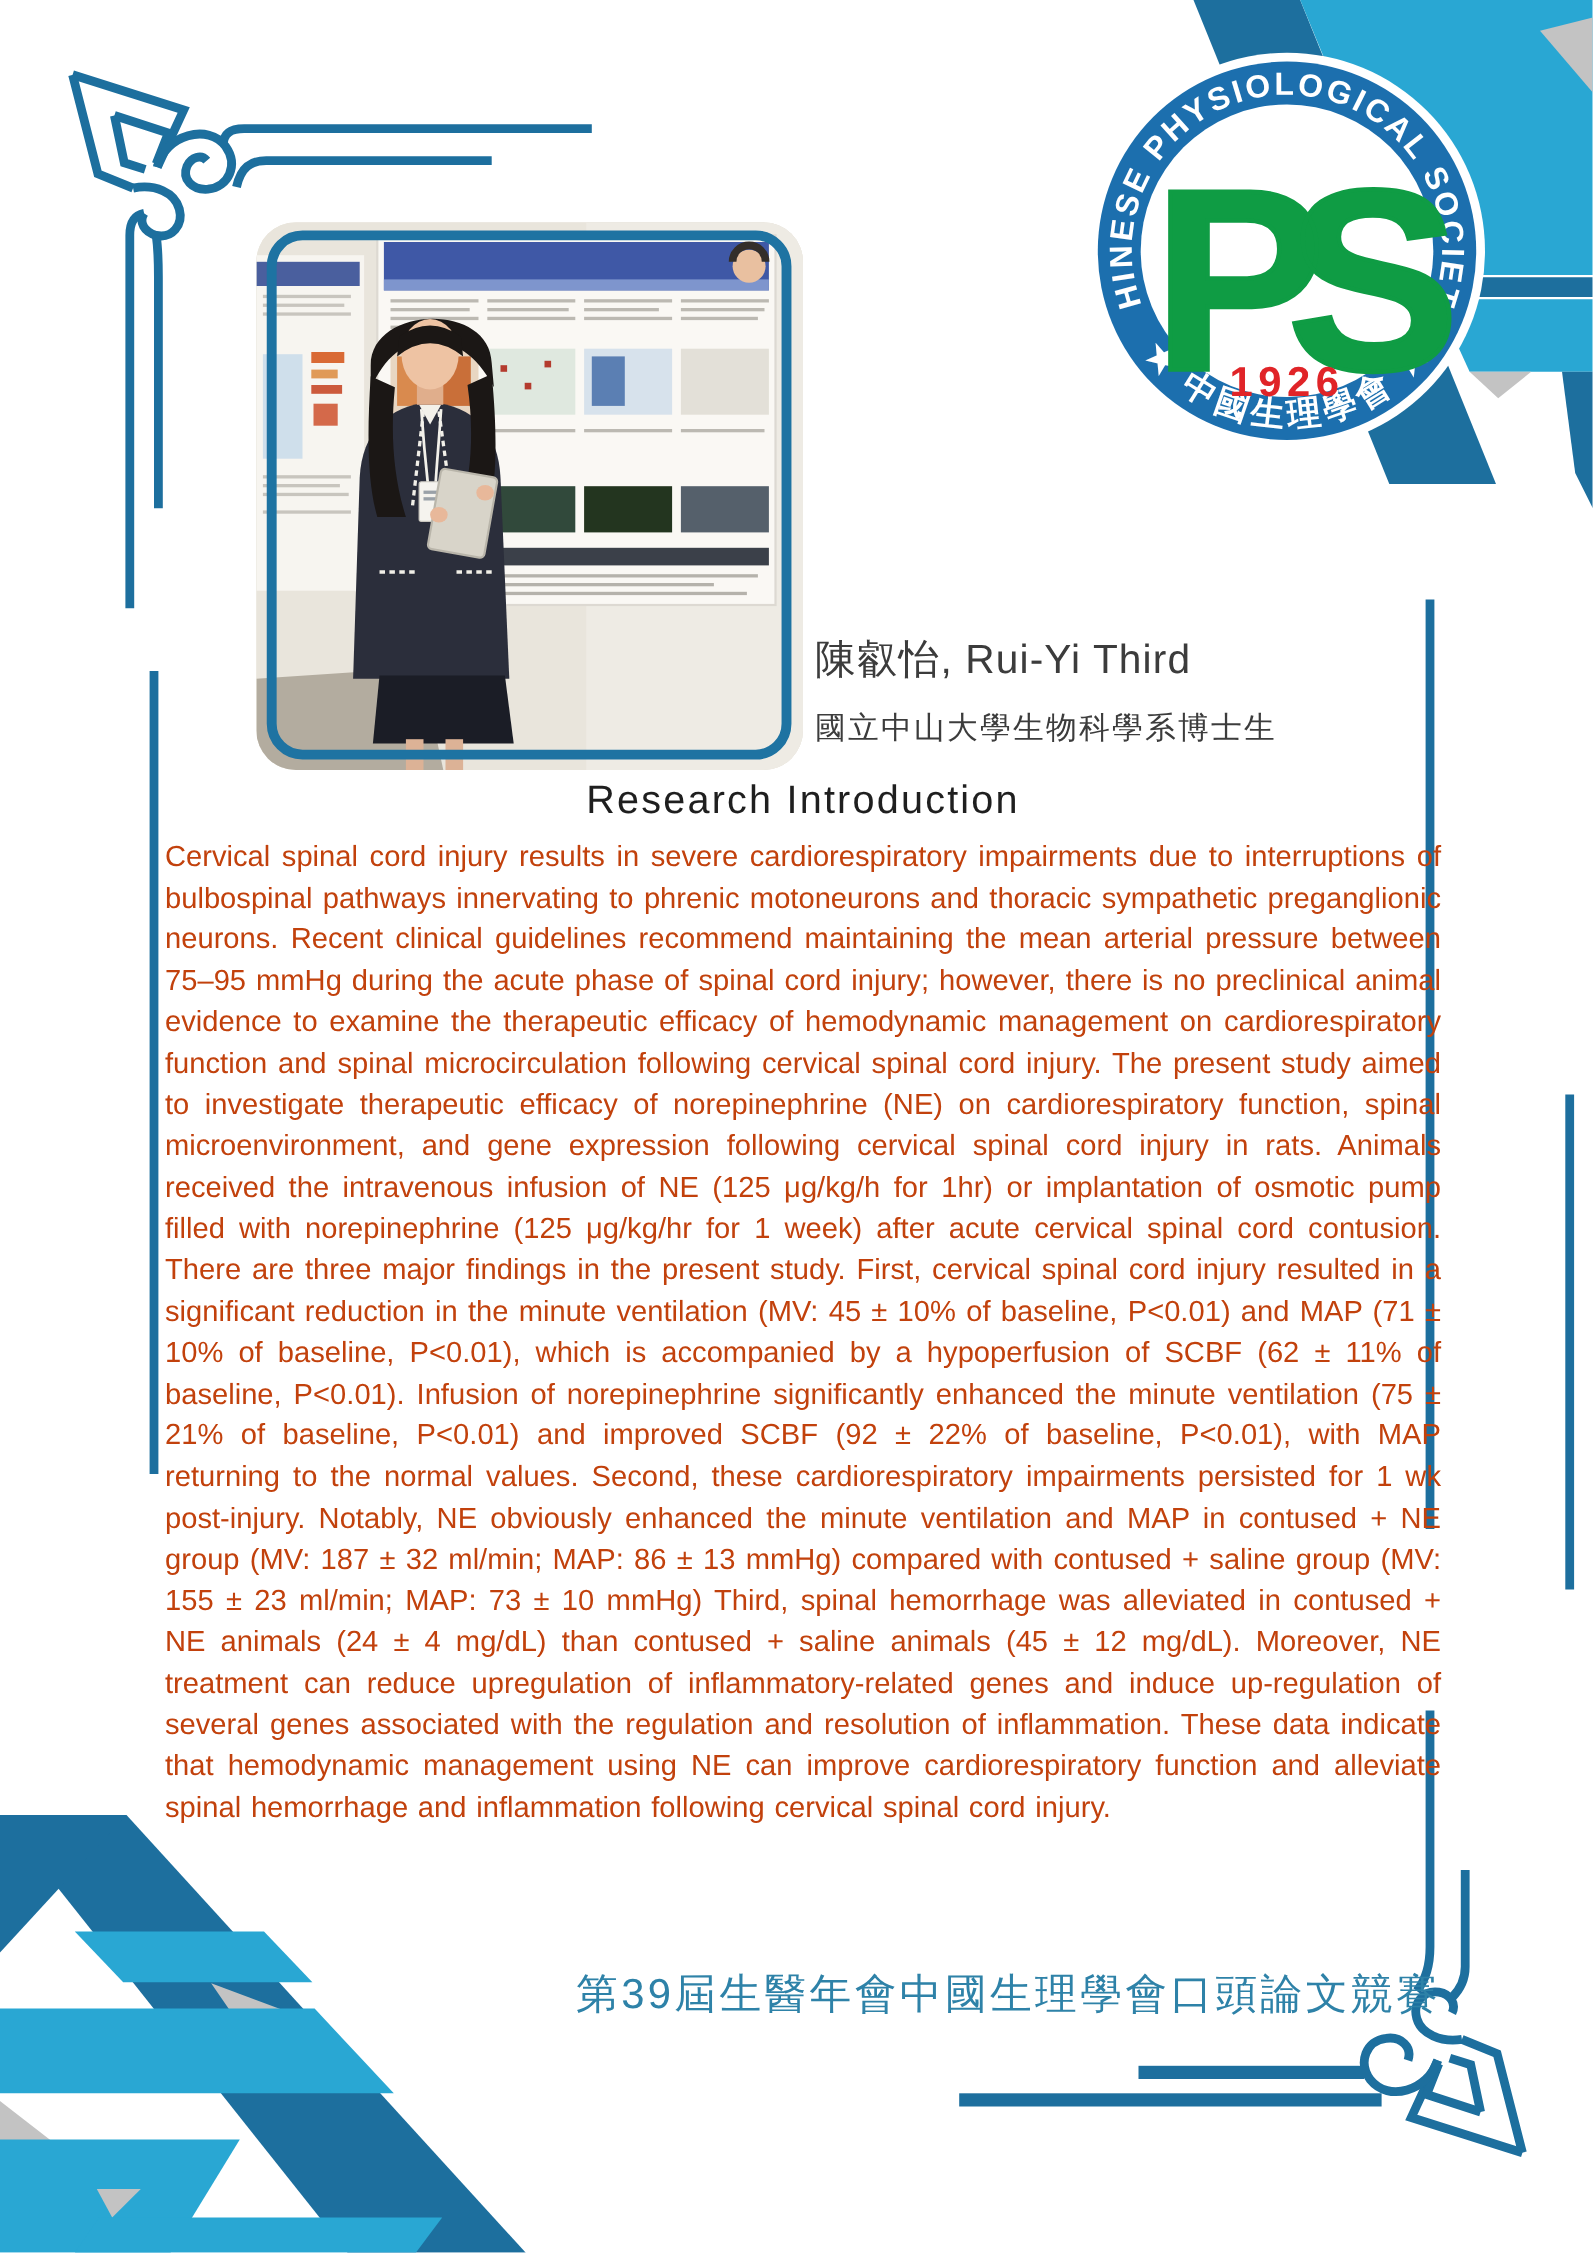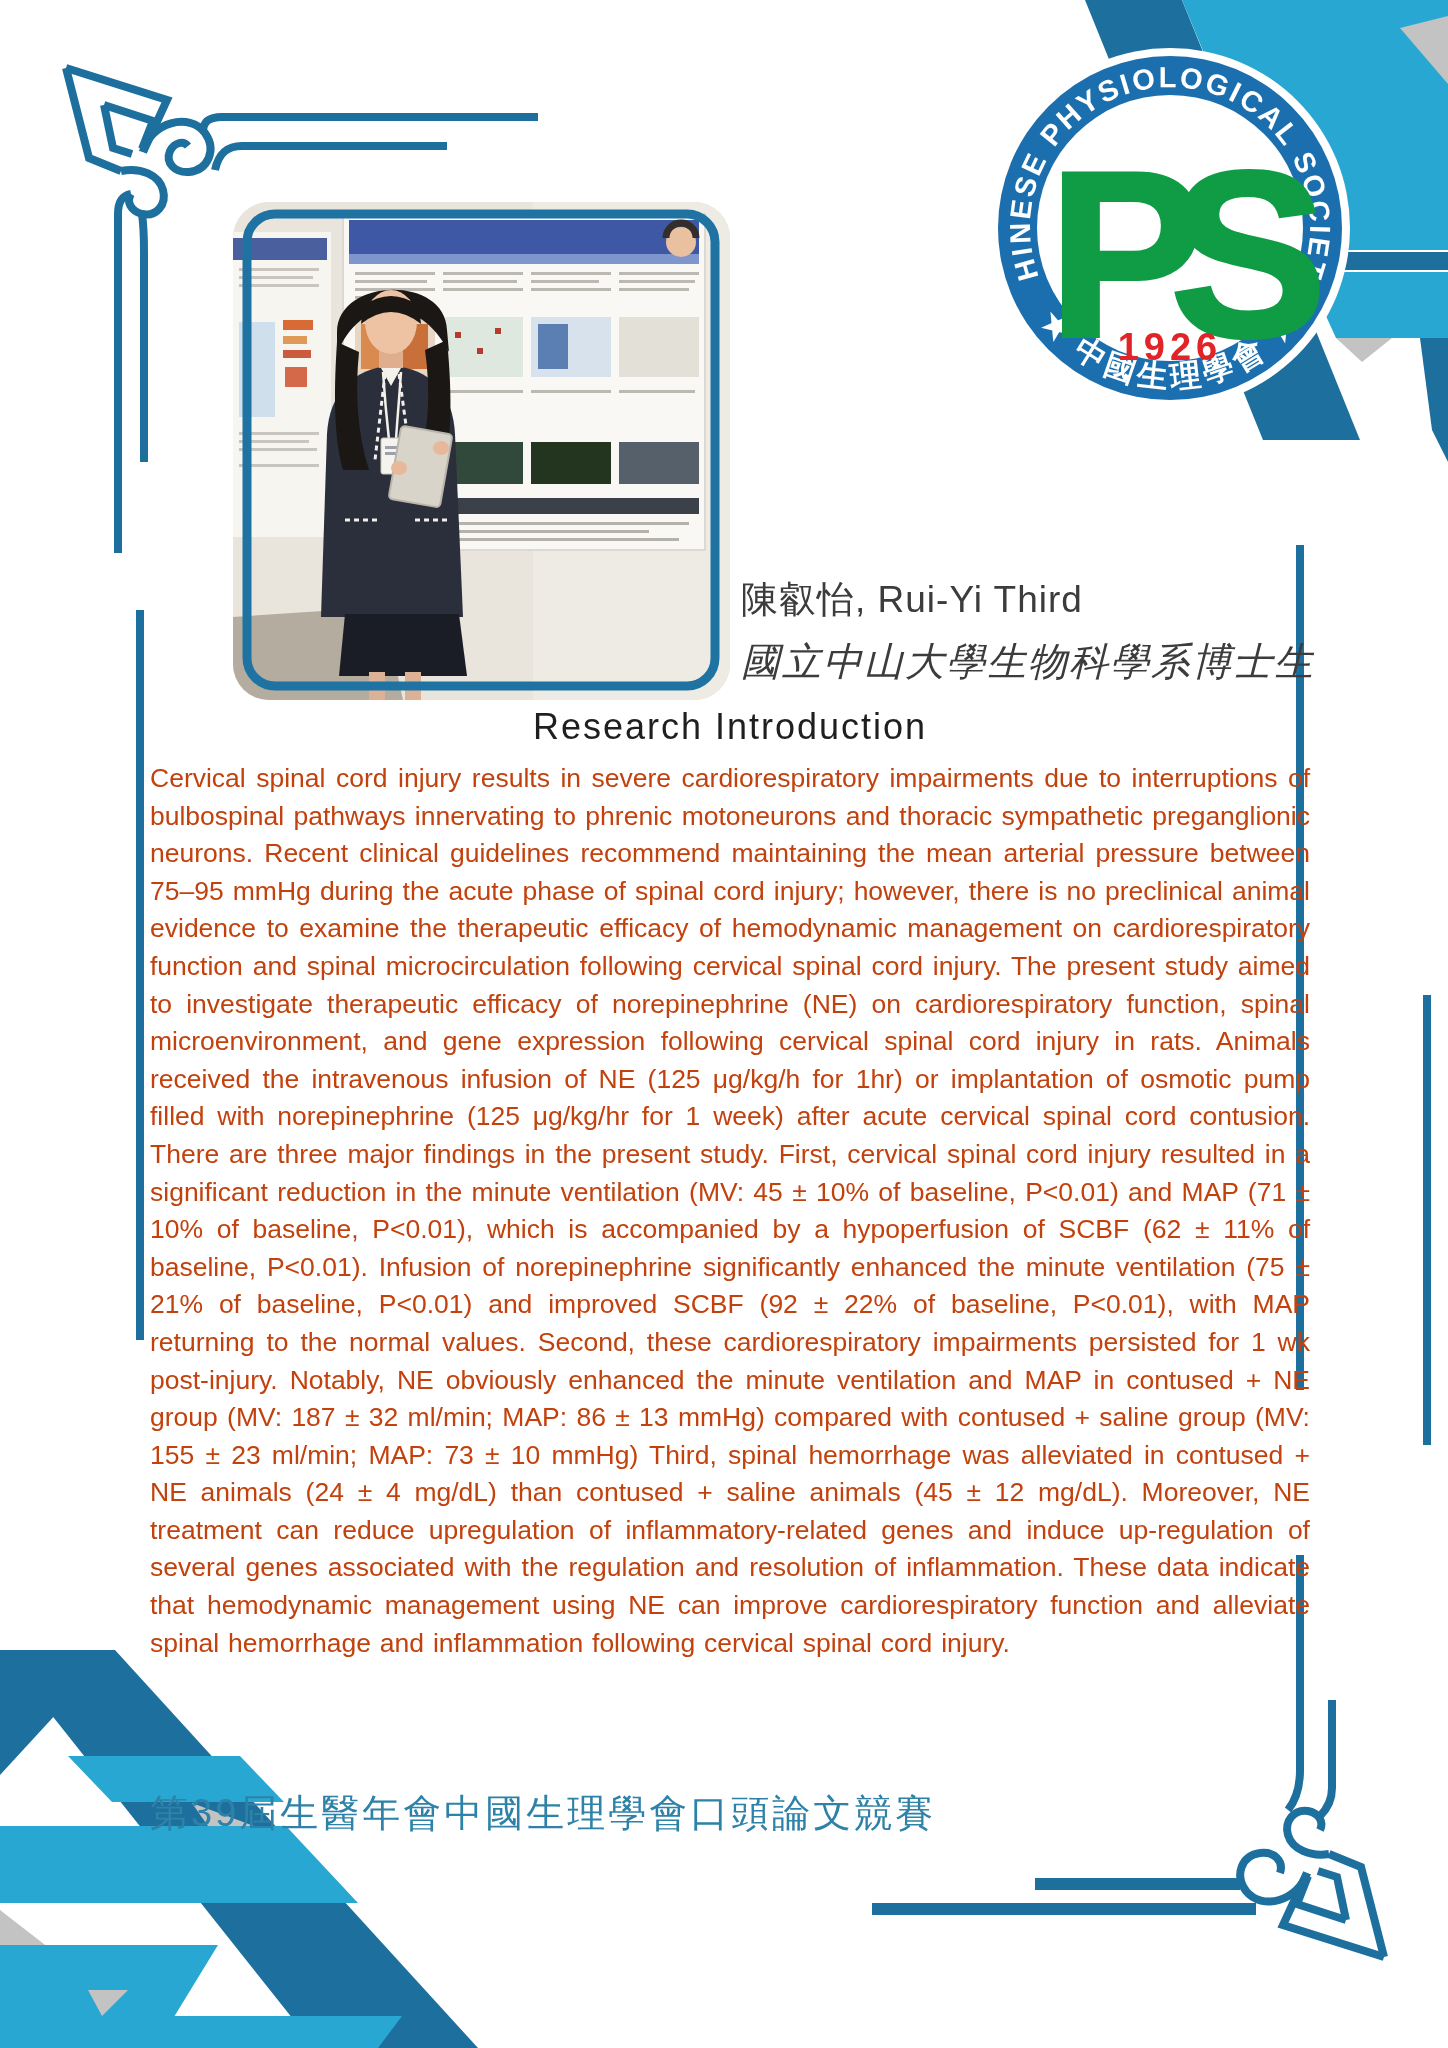--- a/index.html
+++ b/index.html
@@ -4,25 +4,25 @@
 <style>
   html,body{margin:0;padding:0;background:#ffffff;}
   #canvas{position:relative;width:1448px;height:2048px;background:#ffffff;overflow:hidden;
           font-family:"Liberation Sans",sans-serif;}
   .abs{position:absolute;}
   #bg-decor{left:0;top:0;width:1448px;height:2048px;z-index:0;}
   #profile-photo{left:233px;top:202px;width:497px;height:498px;border-radius:36px;overflow:hidden;z-index:2;background:#e9e5dc;}
   #cps-logo{left:988px;top:46px;width:364px;height:364px;z-index:3;}
   #name-block{left:741px;top:576px;width:580px;z-index:4;color:#3c3c3c;}
   #name-line{font-size:37px;line-height:48px;letter-spacing:1px;}
-  #affil-line{font-size:39px;line-height:56px;margin-top:10px;letter-spacing:2px;font-style:italic;}
+  #affil-line{font-size:28px;line-height:56px;margin-top:10px;letter-spacing:2px;}
   #section-title{left:150px;top:706px;width:1160px;text-align:center;font-size:36px;color:#1f1f1f;letter-spacing:2px;z-index:4;}
   #section-body{left:150px;top:760px;width:1160px;font-size:26.5px;line-height:37.6px;color:#c2410c;
                 text-align:justify;z-index:4;word-spacing:1.5px;}
-  #footer-block{left:150px;top:1778px;width:1160px;text-align:left;z-index:4;color:#2e82a8;
+  #footer-block{left:150px;top:1778px;width:1160px;text-align:right;z-index:4;color:#2e82a8;
                 font-size:38px;line-height:71px;letter-spacing:3px;}
 </style>
 </head>
 <body>
 
 <div id="canvas">
 
   <svg id="bg-decor" class="abs" viewBox="0 0 1448 2048" xmlns="http://www.w3.org/2000/svg">
 
     <g>

